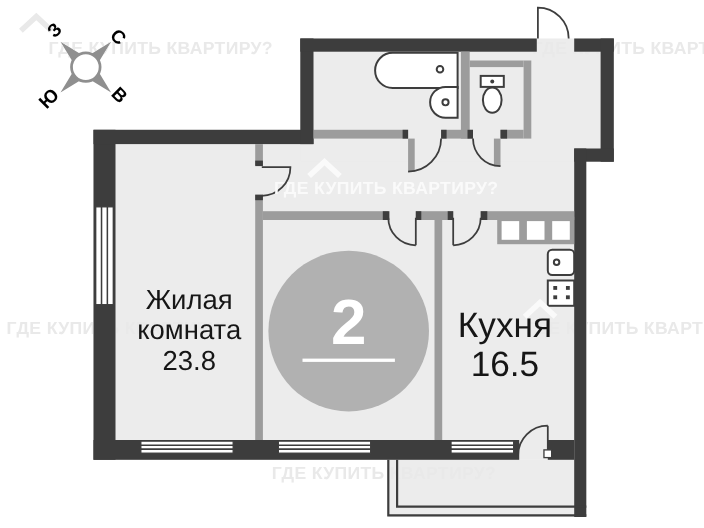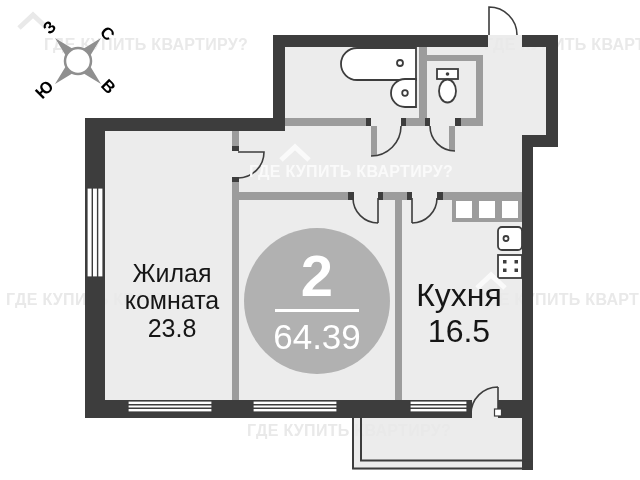--- a/index.html
+++ b/index.html
@@ -234,16 +234,15 @@
   </div>
 
   <div class="abs room-label" style="left:396px;top:278px;width:126px;font-size:32px;">
     <div>Кухня</div>
     <div class="area">16.5</div>
   </div>
 
   <div class="abs badge">
     <div class="badge-rooms">2</div>
     <div class="badge-divider"></div>
-    <div class="badge-area">64.39</div>
   </div>
 
 </div>
 
 </body></html>

